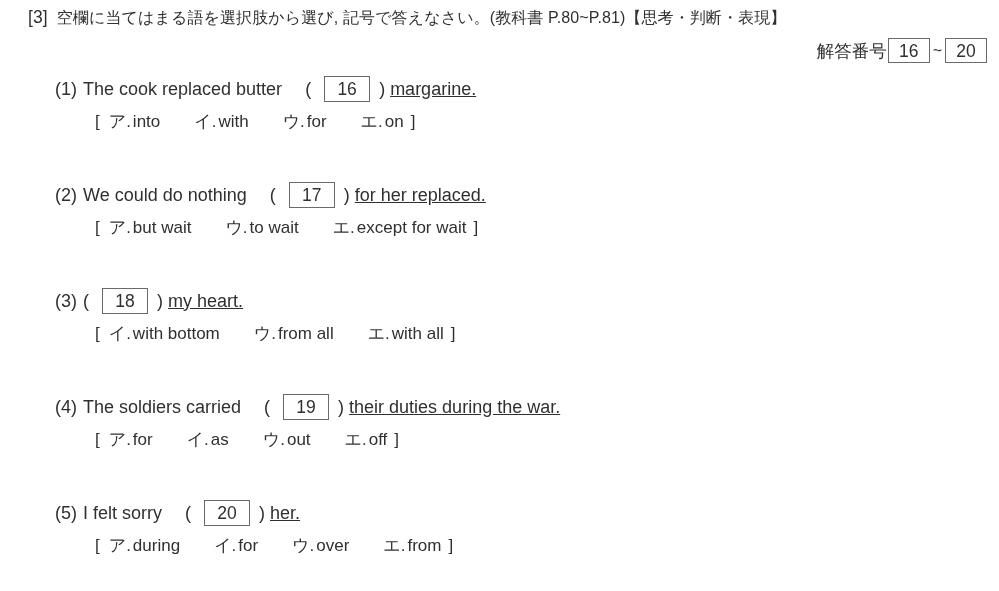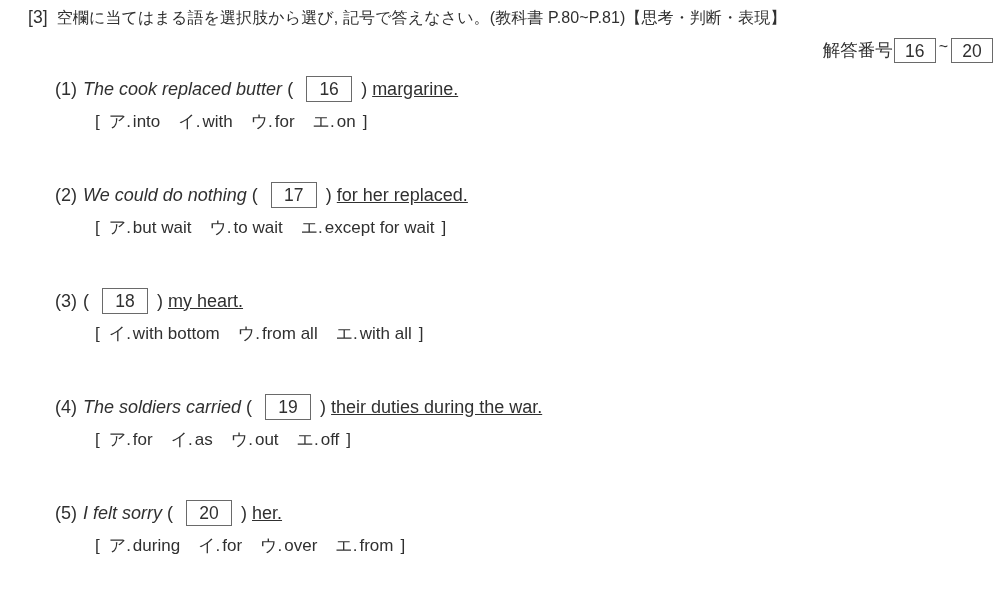--- a/index.html
+++ b/index.html
@@ -32,22 +32,23 @@
     margin-right: 9px;
   }
   .header-instruction {
     font-size: 16px;
   }
 
   
   .answer-no-row {
     position: absolute;
     top: 38px;
-    right: 6px;
-    display: flex;
+    right: 12px;
+    display: flex;
+    align-items: center;
     font-size: 17.5px;
     white-space: nowrap;
   }
   .answer-no-label {
     margin-right: 1px;
   }
   .num-box {
     border: 1.6px solid #6a6a6a;
     min-width: 42px;
     height: 25px;
@@ -81,22 +82,21 @@
     display: flex;
     align-items: center;
     font-size: 18px;
     white-space: nowrap;
     height: 30px;
   }
   .q-number {
     margin-right: 6px;
   }
   .q-text-pre {
-    margin-right: 5px;
-    font-style: italic;
+    margin-right: 23px;
   }
   .paren {
     font-size: 18px;
   }
   .blank-box {
     border: 1.6px solid #6a6a6a;
     width: 46px;
     height: 26px;
     line-height: 24px;
     text-align: center;
@@ -122,21 +122,21 @@
     font-size: 17px;
     white-space: nowrap;
     height: 26px;
   }
   .bracket-open { margin-right: 9px; }
   .bracket-close { margin-left: 7px; }
   .opt {
     display: inline-block;
   }
   .opt + .opt {
-    margin-left: 18px;
+    margin-left: 34px;
   }
   .opt-marker {
     margin-right: 2px;
   }
 </style>
 </head>
 <body>
 
 <div class="header-row">
   <span class="q-tag">[3]</span>

